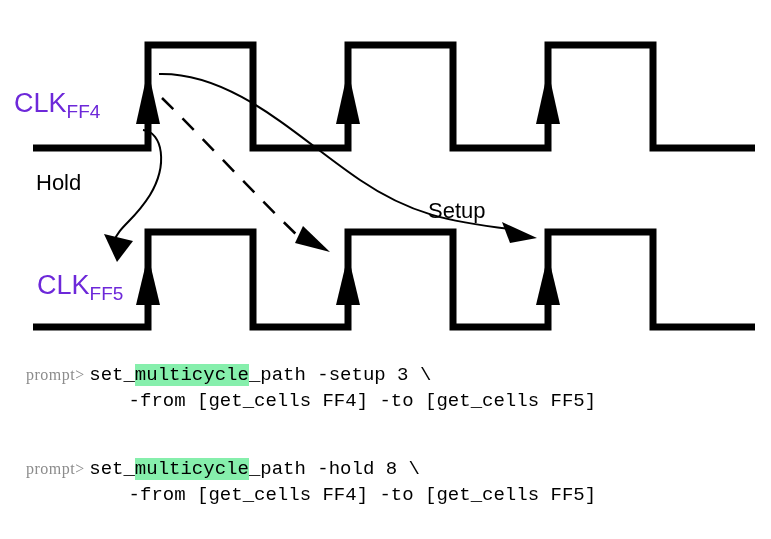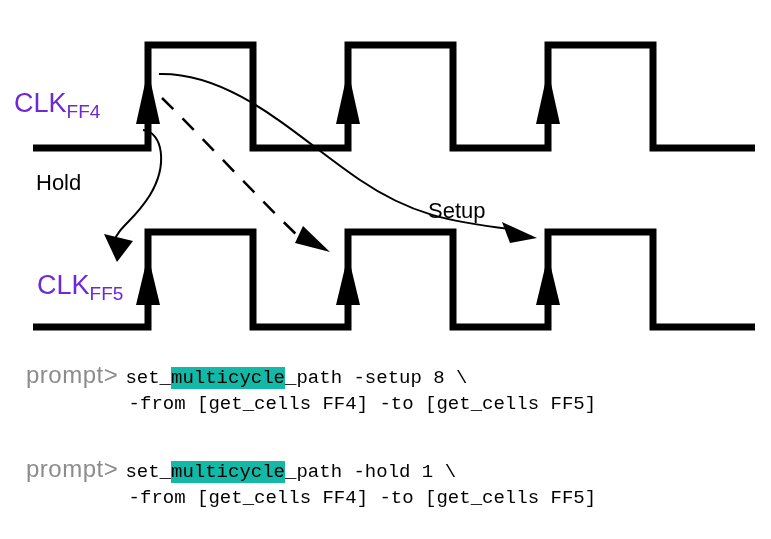--- a/index.html
+++ b/index.html
@@ -80,30 +80,30 @@
     font-family: "Liberation Mono", "DejaVu Sans Mono", monospace;
     font-size: 19px;
     line-height: 26px;
   }
   #cmd-block-1 { top: 10px; }
   #cmd-block-2 { top: 104px; }
 
   .prompt {
     color: #8c8c8c;
     font-weight: normal;
-    font-family: Liberation Sans, sans-serif;
-    font-size: 24px;
+    font-family: Liberation Serif, serif;
+    font-size: 16px;
     letter-spacing: 0.5px;
   }
   .cmd {
     color: #000000;
     font-weight: normal;
   }
   .hl {
-    background: #14b8a6;
+    background: #86efac;
   }
   .cmd-line2 {
     display: block;
     padding-left: 9ch;
   }
 </style>
 </head>
 <body>
 
 <div id="stage">
@@ -151,18 +151,18 @@
 
   <div class="sig-label" id="label-ff4"><span class="base">CLK</span><span class="sub">FF4</span></div>
 
   <div class="sig-label" id="label-ff5"><span class="base">CLK</span><span class="sub">FF5</span></div>
 
   <div class="annot" id="annot-hold">Hold</div>
   <div class="annot" id="annot-setup">Setup</div>
 
   <div id="console">
 
-    <div class="cmd-block" id="cmd-block-1"><span class="prompt">prompt&gt; </span><span class="cmd">set_</span><span class="cmd hl">multicycle</span><span class="cmd">_path -setup 8 \</span><span class="cmd cmd-line2">-from [get_cells FF4] -to [get_cells FF5]</span></div>
+    <div class="cmd-block" id="cmd-block-1"><span class="prompt">prompt&gt; </span><span class="cmd">set_</span><span class="cmd hl">multicycle</span><span class="cmd">_path -setup 3 \</span><span class="cmd cmd-line2">-from [get_cells FF4] -to [get_cells FF5]</span></div>
 
-    <div class="cmd-block" id="cmd-block-2"><span class="prompt">prompt&gt; </span><span class="cmd">set_</span><span class="cmd hl">multicycle</span><span class="cmd">_path -hold 1 \</span><span class="cmd cmd-line2">-from [get_cells FF4] -to [get_cells FF5]</span></div>
+    <div class="cmd-block" id="cmd-block-2"><span class="prompt">prompt&gt; </span><span class="cmd">set_</span><span class="cmd hl">multicycle</span><span class="cmd">_path -hold 8 \</span><span class="cmd cmd-line2">-from [get_cells FF4] -to [get_cells FF5]</span></div>
 
   </div>
 </div>
 
 </body></html>

